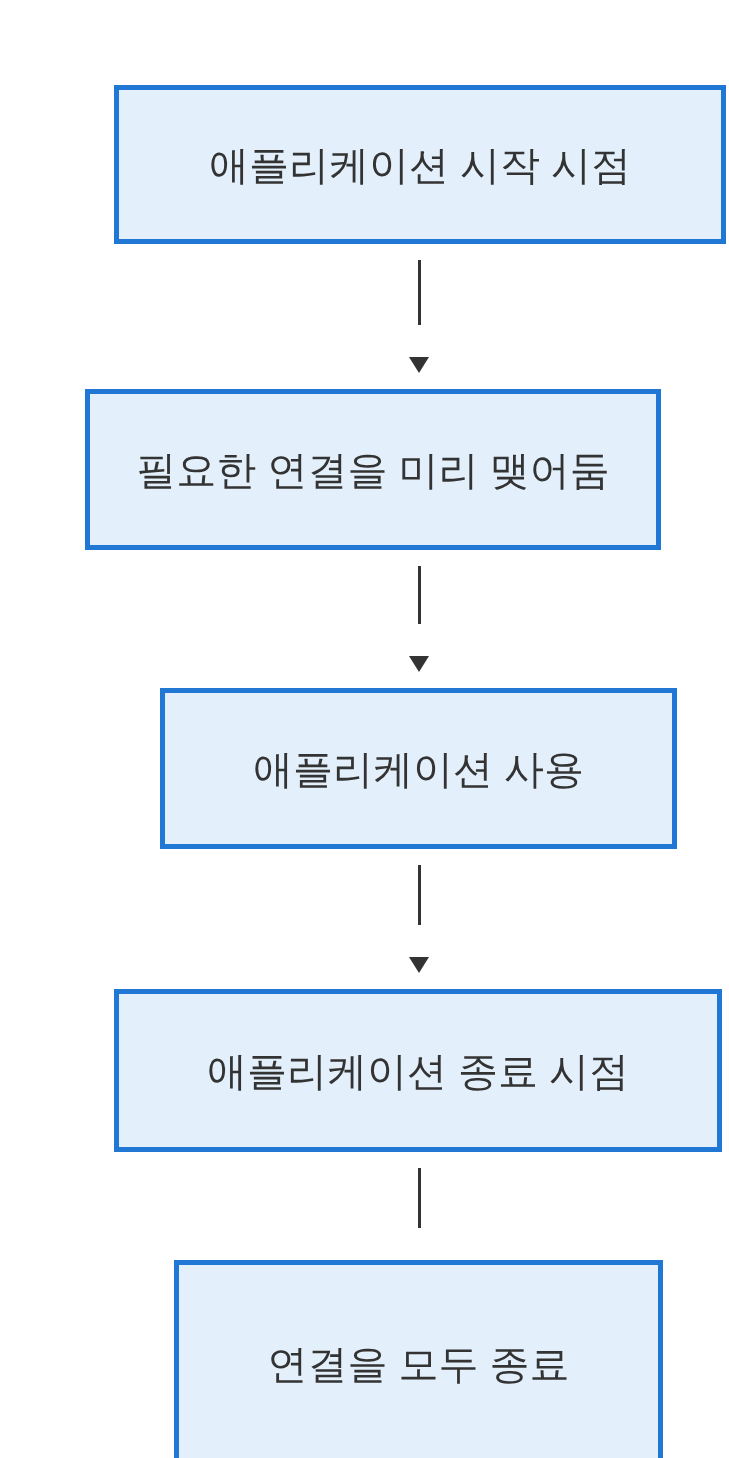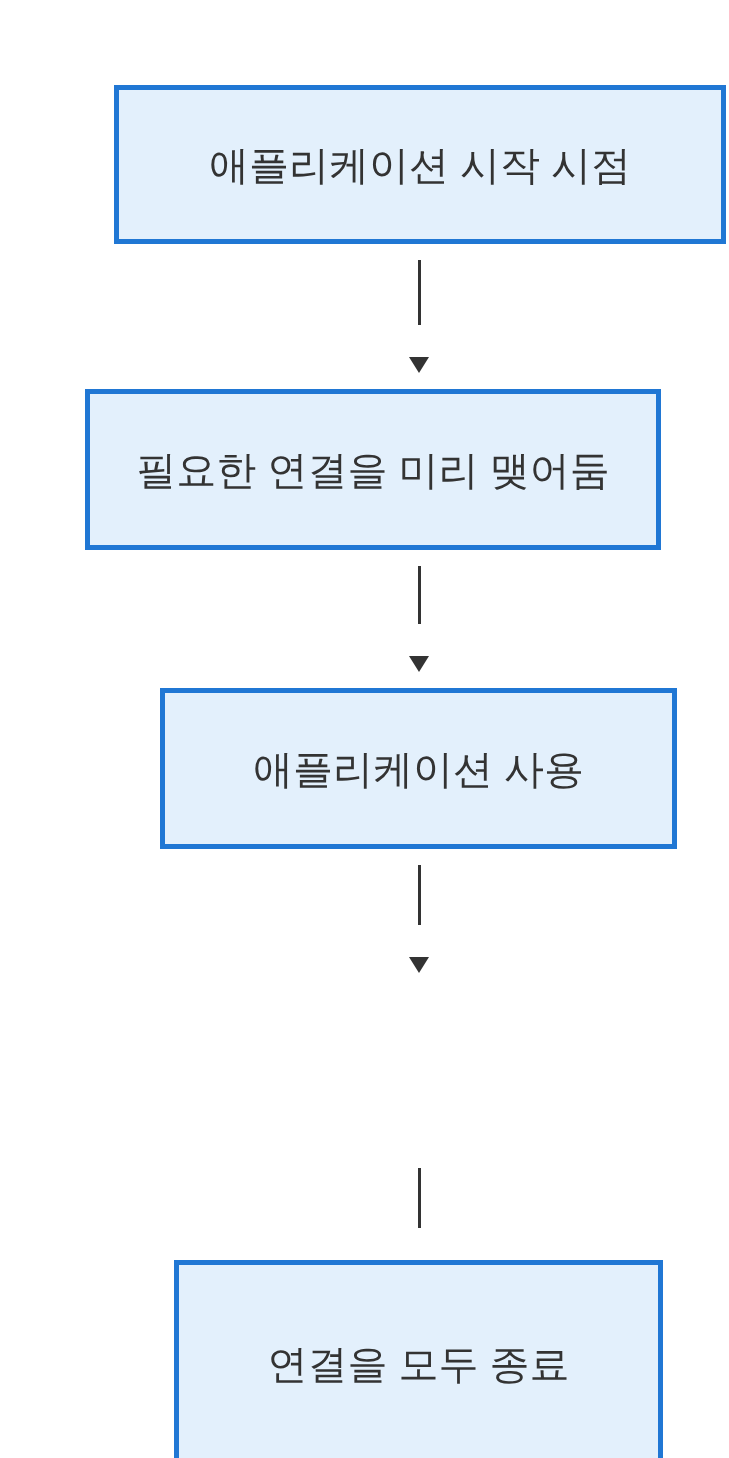--- a/index.html
+++ b/index.html
@@ -91,20 +91,23 @@
 
   <div class="node node-3">
     <span>애플리케이션 사용</span>
   </div>
 
   <div class="edge edge-3">
     <div class="line"></div>
     <div class="head"></div>
   </div>
 
+  <div class="node node-4">
+    <span>애플리케이션 종료 시점</span>
+  </div>
 
   <div class="edge edge-4">
     <div class="line"></div>
     <div class="head"></div>
   </div>
 
   <div class="node node-5">
     <span>연결을 모두 종료</span>
   </div>
 

